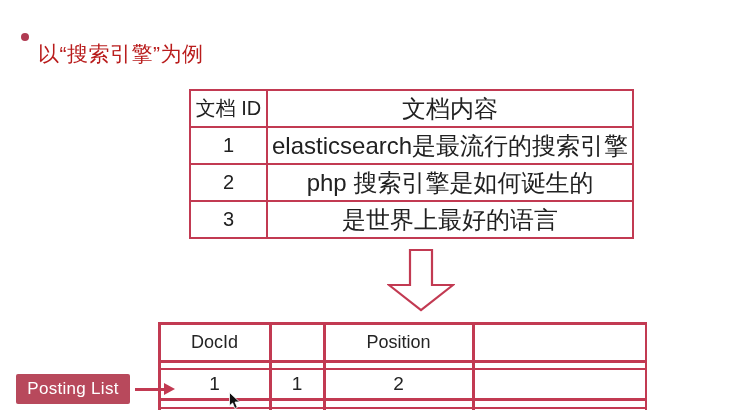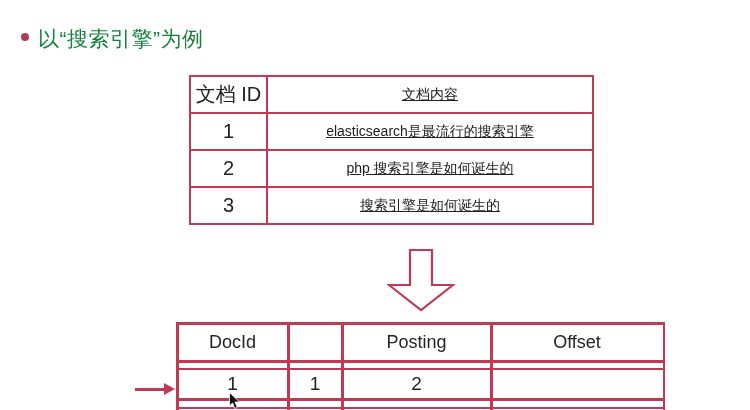--- a/index.html
+++ b/index.html
@@ -17,43 +17,43 @@
     overflow:hidden;
   }
   .slide{position:absolute;inset:0;}
 
   
   .bullet{
     position:absolute;left:21px;top:33px;width:8px;height:8px;
     border-radius:50%;background:#b03a52;
   }
   .title{
-    position:absolute;left:38px;top:26px;height:26px;line-height:26px;
-    font-size:21px;color:#15803d;letter-spacing:0.5px;white-space:nowrap;
+    position:absolute;left:38px;top:41px;height:26px;line-height:26px;
+    font-size:21px;color:#b91c1c;letter-spacing:0.5px;white-space:nowrap;
   }
 
   
   .doc-table{
-    position:absolute;left:189px;top:75px;
+    position:absolute;left:189px;top:89px;
     border-collapse:collapse;table-layout:fixed;
   }
   .doc-table th,.doc-table td{
     border:2.5px solid var(--accent);
     font-weight:400;text-align:center;vertical-align:middle;
     height:37px;padding:0 4px;white-space:nowrap;
   }
   .doc-table .col-id{width:77px;font-size:20px;}
-  .doc-table .col-content{width:326px;font-size:14px;text-decoration:underline;}
+  .doc-table .col-content{width:326px;font-size:24px;}
   .doc-table th{font-size:19px;}
 
   
   .down-arrow{position:absolute;left:387px;top:249px;}
 
   
-  .posting-table{position:absolute;left:176px;top:322px;width:489px;height:88px;}
+  .posting-table{position:absolute;left:158px;top:322px;width:489px;height:88px;}
   .posting-table .vline{position:absolute;top:0;width:2.5px;height:88px;background:var(--accent);}
   .posting-table .hline{position:absolute;left:0;width:489px;height:2.5px;background:var(--accent);}
   .v0{left:0;} .v1{left:111px;} .v2{left:165px;} .v3{left:314px;} .v4{left:486.5px;}
   .h0{top:0;} .h1{top:38px;} .h2{top:45.5px;} .h3{top:76px;} .h4{top:84.5px;}
   .pt-cell{
     position:absolute;display:flex;align-items:center;justify-content:center;
     white-space:nowrap;color:#242424;
   }
   .pt-head{top:2.5px;height:35px;font-size:18px;}
   .pt-row{top:48px;height:27px;font-size:19px;}
@@ -94,21 +94,21 @@
       <tr>
         <td class="col-id">1</td>
         <td class="col-content">elasticsearch是最流行的搜索引擎</td>
       </tr>
       <tr>
         <td class="col-id">2</td>
         <td class="col-content">php 搜索引擎是如何诞生的</td>
       </tr>
       <tr>
         <td class="col-id">3</td>
-        <td class="col-content">搜索引擎是如何诞生的</td>
+        <td class="col-content">是世界上最好的语言</td>
       </tr>
     </tbody>
   </table>
 
   <svg class="down-arrow" width="68" height="63" viewBox="0 0 68 63">
     <polygon points="23,1 45,1 45,36 66,36 34,61 2,36 23,36" fill="#ffffff" stroke="#c23a52" stroke-width="2.2" stroke-linejoin="miter"></polygon>
   </svg>
 
   <div class="posting-table">
     <div class="vline v0"></div>
@@ -116,28 +116,28 @@
     <div class="vline v2"></div>
     <div class="vline v3"></div>
     <div class="vline v4"></div>
     <div class="hline h0"></div>
     <div class="hline h1"></div>
     <div class="hline h2"></div>
     <div class="hline h3"></div>
     <div class="hline h4"></div>
 
     <div class="pt-cell pt-head c0">DocId</div>
-    <div class="pt-cell pt-head c2">Posting</div>
-    <div class="pt-cell pt-head c3">Offset</div>
+    <div class="pt-cell pt-head c2">Position</div>
 
     <div class="pt-cell pt-row c0">1</div>
     <div class="pt-cell pt-row c1">1</div>
     <div class="pt-cell pt-row c2">2</div>
   </div>
 
+  <div class="posting-label">Posting List</div>
   <div class="connector-line"></div>
   <div class="connector-head"></div>
 
   <svg class="cursor" width="12" height="18" viewBox="0 0 12 18">
     <path d="M0.5 0.5 L0.5 13.8 L3.6 11 L5.8 16.5 L8.3 15.4 L6 10 L10.6 10 Z" fill="#111111" stroke="#ffffff" stroke-width="0.8"></path>
   </svg>
 
 </div>
 
 </body></html>

